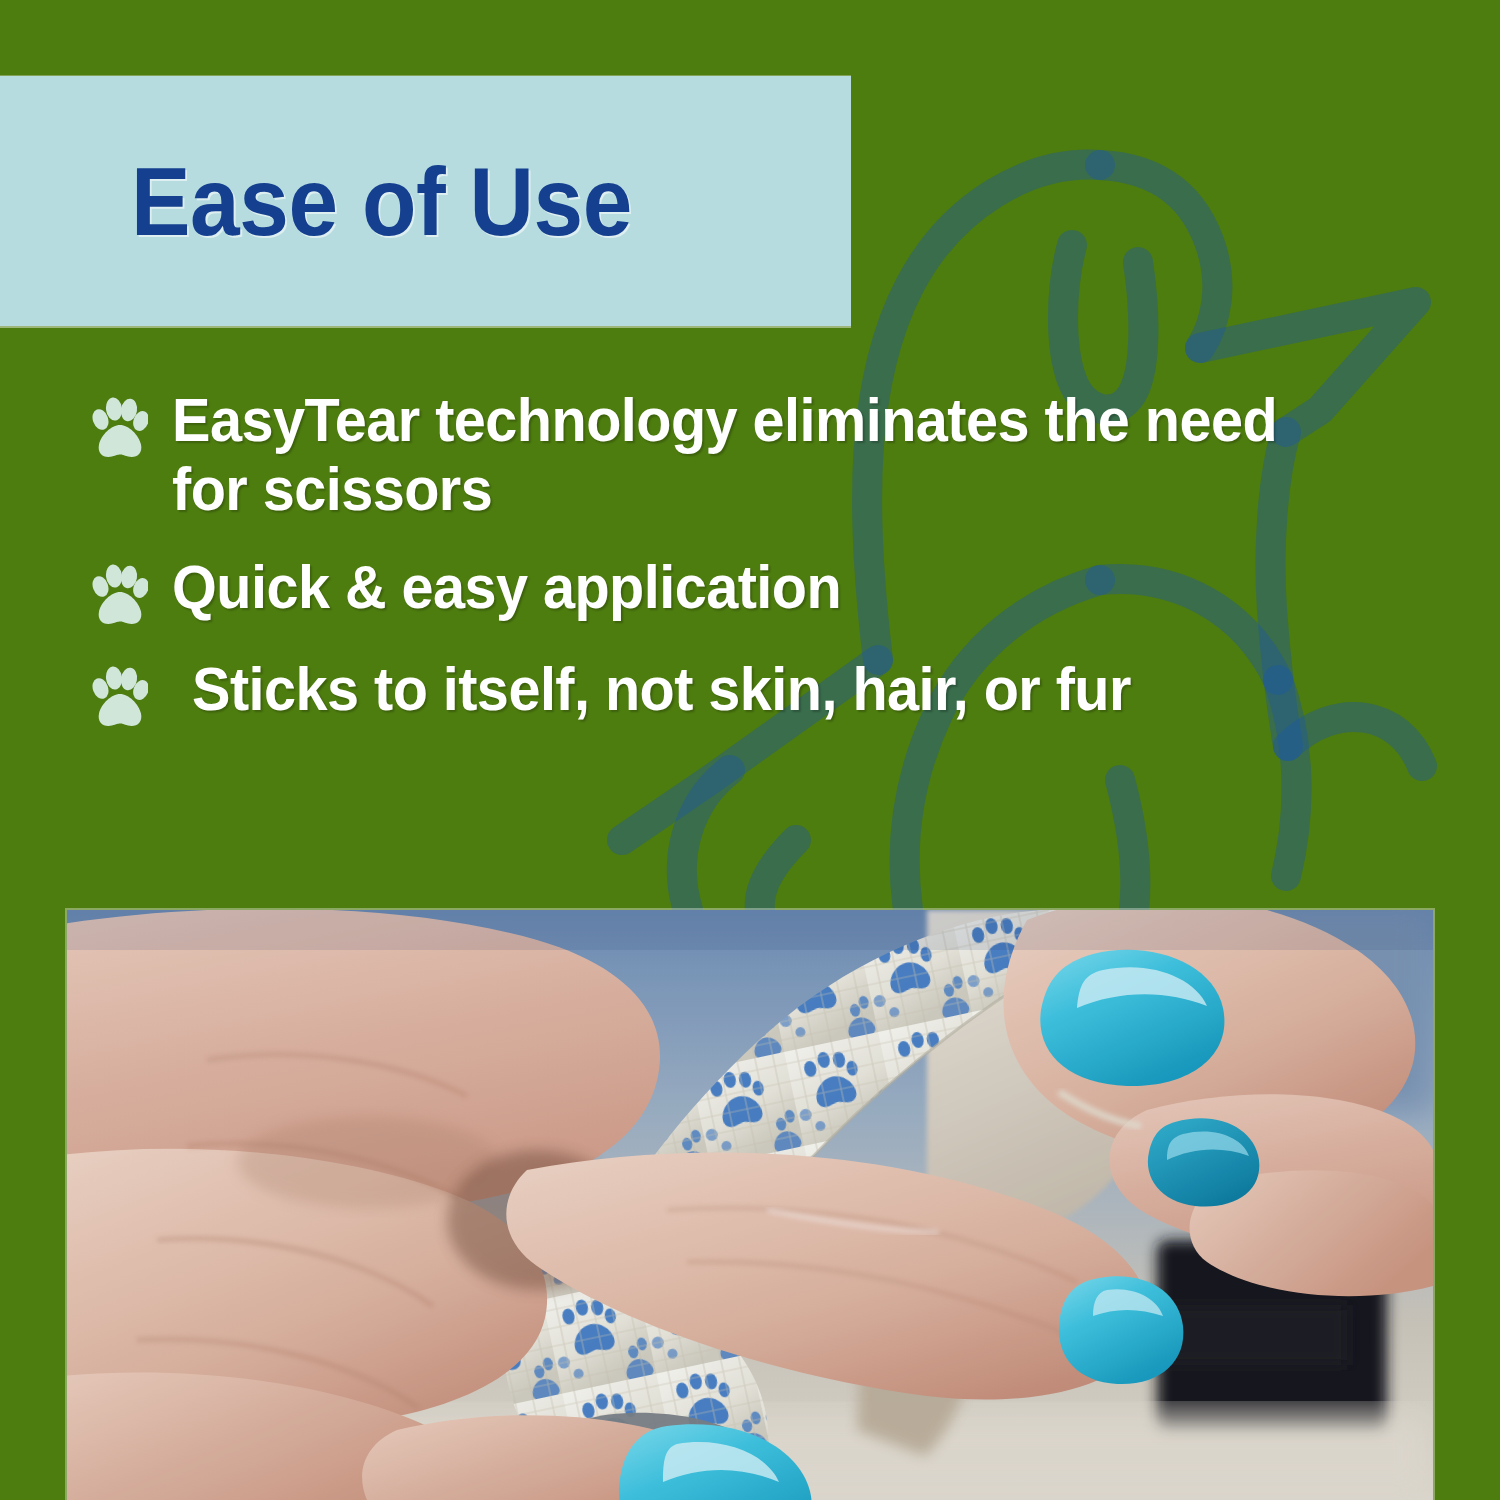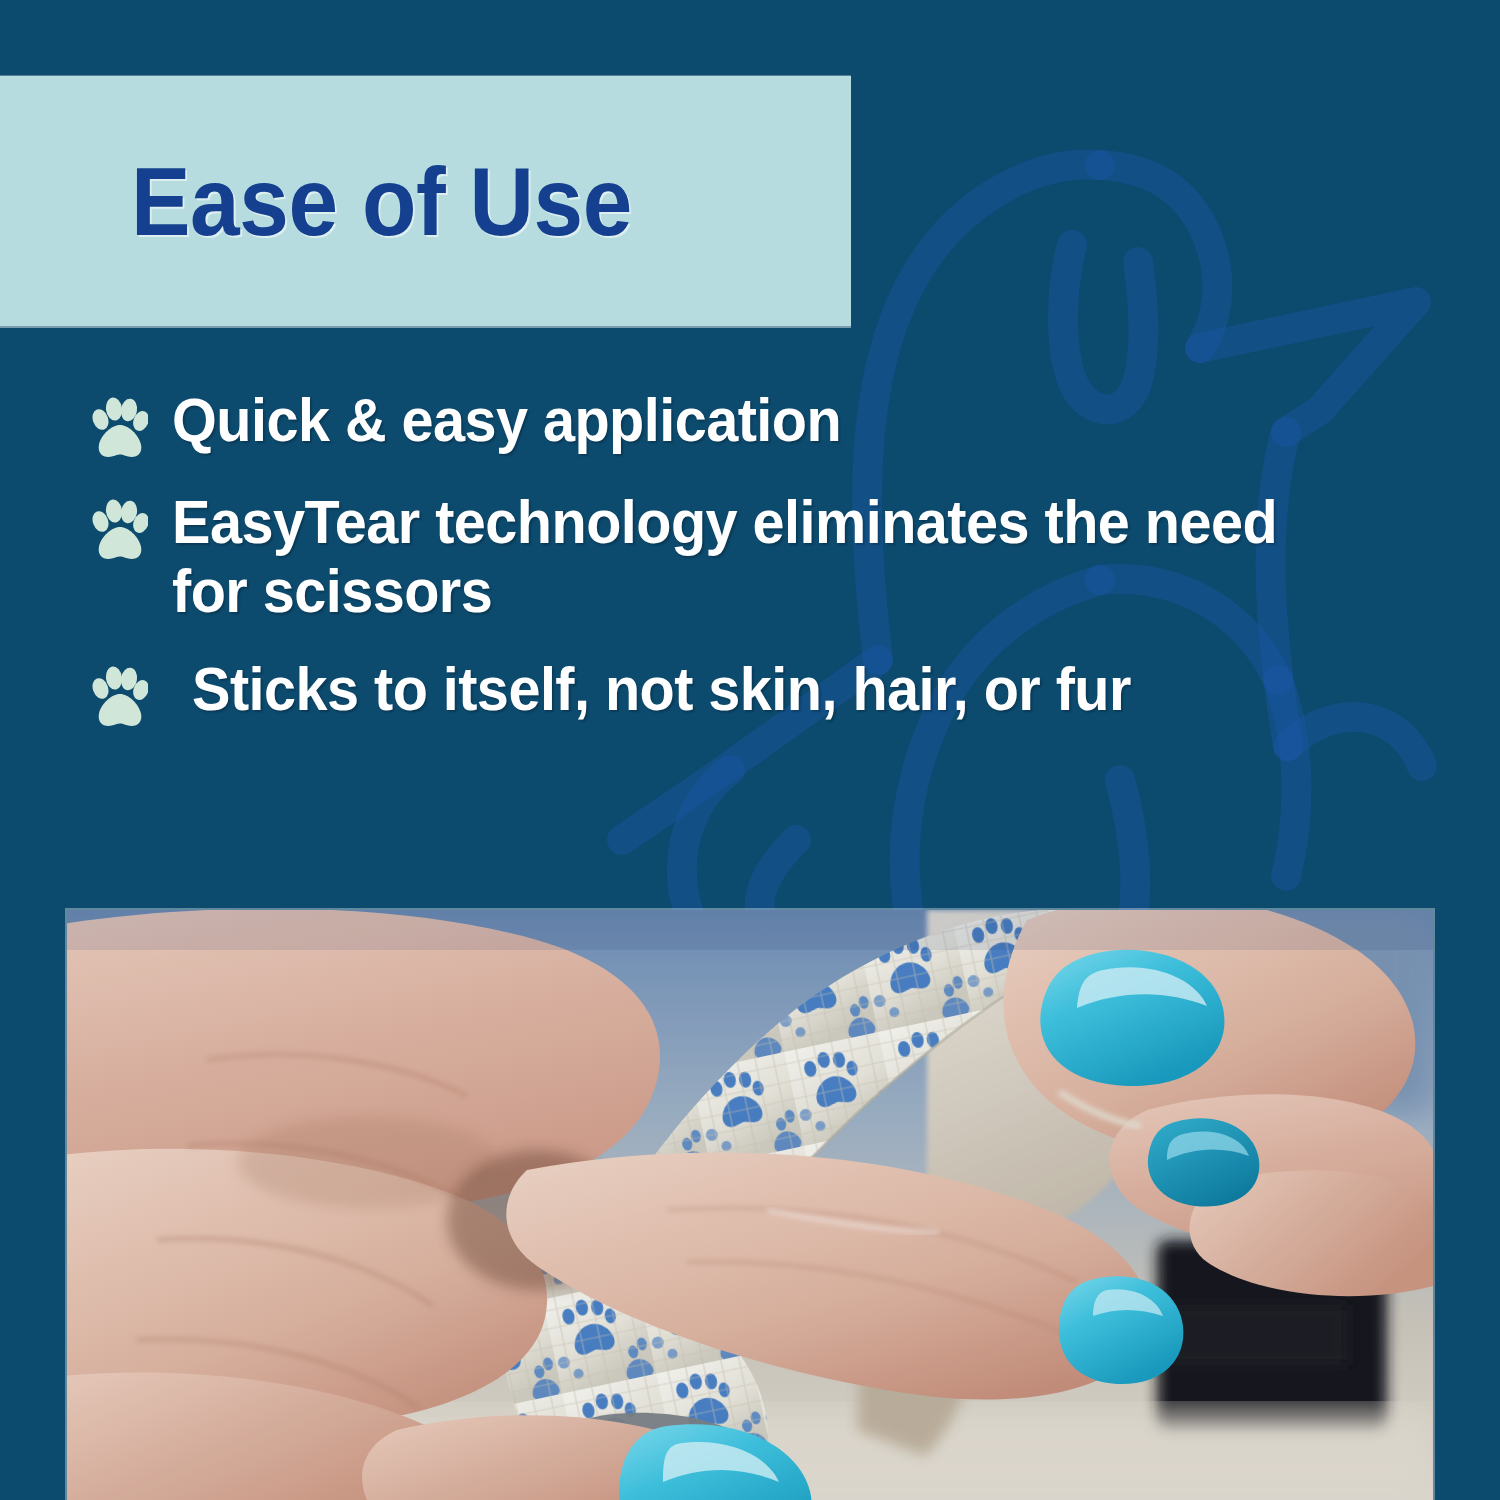--- a/index.html
+++ b/index.html
@@ -5,21 +5,21 @@
   html, body {
     margin: 0;
     padding: 0;
     background: #ffffff;
   }
   #root {
     position: relative;
     width: 1500px;
     height: 1500px;
     overflow: hidden;
-    background: #0c4a6e;
+    background: #4d7c0f;
     font-family: "Liberation Sans", "DejaVu Sans", sans-serif;
   }
 
   
   .watermark {
     position: absolute;
     left: 560px;
     top: 80px;
     width: 880px;
     height: 830px;
@@ -140,34 +140,34 @@
     <div class="bullet-row">
       <svg class="paw-icon" viewBox="0 0 56 62" xmlns="http://www.w3.org/2000/svg" aria-hidden="true">
         <g fill="#cfe6d9">
           <ellipse cx="8.5" cy="22.5" rx="7.6" ry="10.6" transform="rotate(-20 8.5 22.5)"></ellipse>
           <ellipse cx="22" cy="12" rx="8" ry="11.6" transform="rotate(-7 22 12)"></ellipse>
           <ellipse cx="37" cy="13" rx="8" ry="11.4" transform="rotate(9 37 13)"></ellipse>
           <ellipse cx="49" cy="24" rx="7.4" ry="10.2" transform="rotate(22 49 24)"></ellipse>
           <path d="M28 28 C36.5 28 47 38 49 47.5 C51 57 44 61.5 36 59.5 C31.5 58.4 30 57.6 28 57.6 C26 57.6 24.5 58.4 20 59.5 C12 61.5 5 57 7 47.5 C9 38 19.5 28 28 28 Z"></path>
         </g>
       </svg>
-      <div class="bullet-text">Quick &amp; easy application</div>
+      <div class="bullet-text">EasyTear technology eliminates the need for scissors</div>
     </div>
 
     <div class="bullet-row">
       <svg class="paw-icon" viewBox="0 0 56 62" xmlns="http://www.w3.org/2000/svg" aria-hidden="true">
         <g fill="#cfe6d9">
           <ellipse cx="8.5" cy="22.5" rx="7.6" ry="10.6" transform="rotate(-20 8.5 22.5)"></ellipse>
           <ellipse cx="22" cy="12" rx="8" ry="11.6" transform="rotate(-7 22 12)"></ellipse>
           <ellipse cx="37" cy="13" rx="8" ry="11.4" transform="rotate(9 37 13)"></ellipse>
           <ellipse cx="49" cy="24" rx="7.4" ry="10.2" transform="rotate(22 49 24)"></ellipse>
           <path d="M28 28 C36.5 28 47 38 49 47.5 C51 57 44 61.5 36 59.5 C31.5 58.4 30 57.6 28 57.6 C26 57.6 24.5 58.4 20 59.5 C12 61.5 5 57 7 47.5 C9 38 19.5 28 28 28 Z"></path>
         </g>
       </svg>
-      <div class="bullet-text">EasyTear technology eliminates the need for scissors</div>
+      <div class="bullet-text">Quick &amp; easy application</div>
     </div>
 
     <div class="bullet-row">
       <svg class="paw-icon" viewBox="0 0 56 62" xmlns="http://www.w3.org/2000/svg" aria-hidden="true">
         <g fill="#cfe6d9">
           <ellipse cx="8.5" cy="22.5" rx="7.6" ry="10.6" transform="rotate(-20 8.5 22.5)"></ellipse>
           <ellipse cx="22" cy="12" rx="8" ry="11.6" transform="rotate(-7 22 12)"></ellipse>
           <ellipse cx="37" cy="13" rx="8" ry="11.4" transform="rotate(9 37 13)"></ellipse>
           <ellipse cx="49" cy="24" rx="7.4" ry="10.2" transform="rotate(22 49 24)"></ellipse>
           <path d="M28 28 C36.5 28 47 38 49 47.5 C51 57 44 61.5 36 59.5 C31.5 58.4 30 57.6 28 57.6 C26 57.6 24.5 58.4 20 59.5 C12 61.5 5 57 7 47.5 C9 38 19.5 28 28 28 Z"></path>

